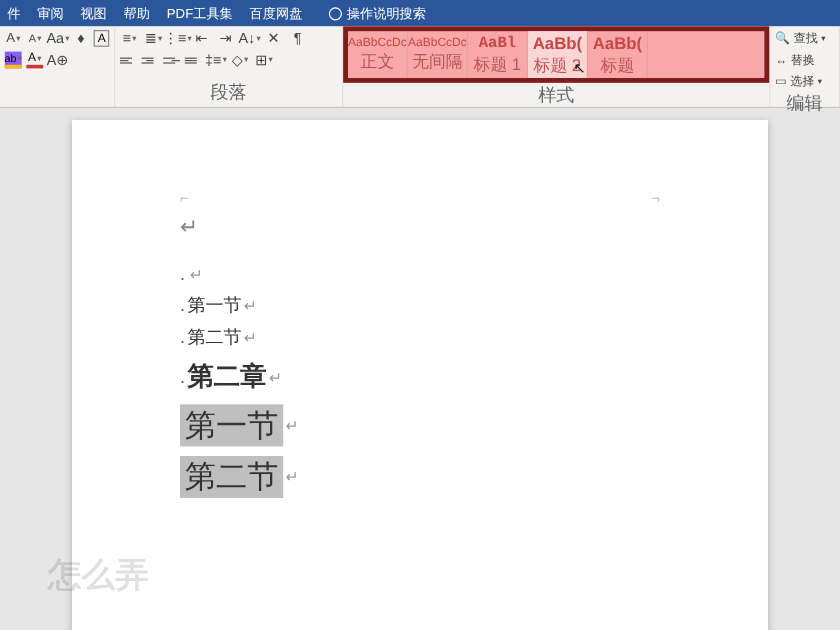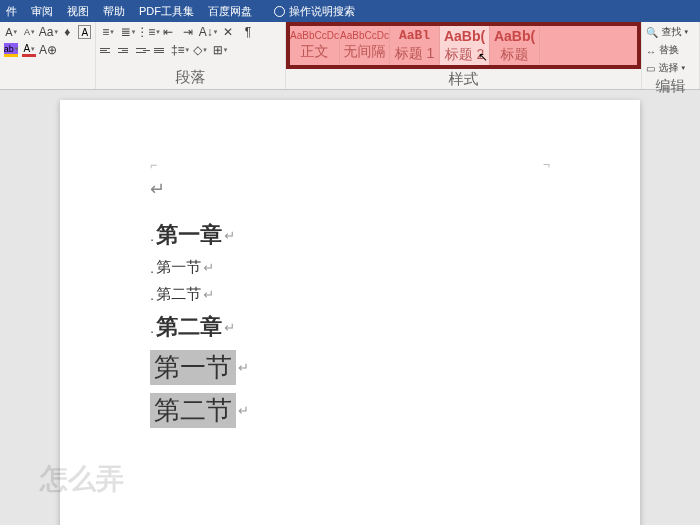--- a/index.html
+++ b/index.html
@@ -179,21 +179,20 @@
 </div>
 
 <div class="doc-area">
   <div class="page">
     <span class="margin-mark mm-l">⌐</span>
     <span class="margin-mark mm-r">¬</span>
     <div class="pmark">↵</div>
     <div id="doc-lines">
         <div class="line">
           <span class="dot">.</span>
-          <span class="h1">第一章</span>
           <span class="ret">↵</span>
         </div>
         <div class="line">
           <span class="dot">.</span>
           <span class="">第一节</span>
           <span class="ret">↵</span>
         </div>
         <div class="line">
           <span class="dot">.</span>
           <span class="">第二节</span>

